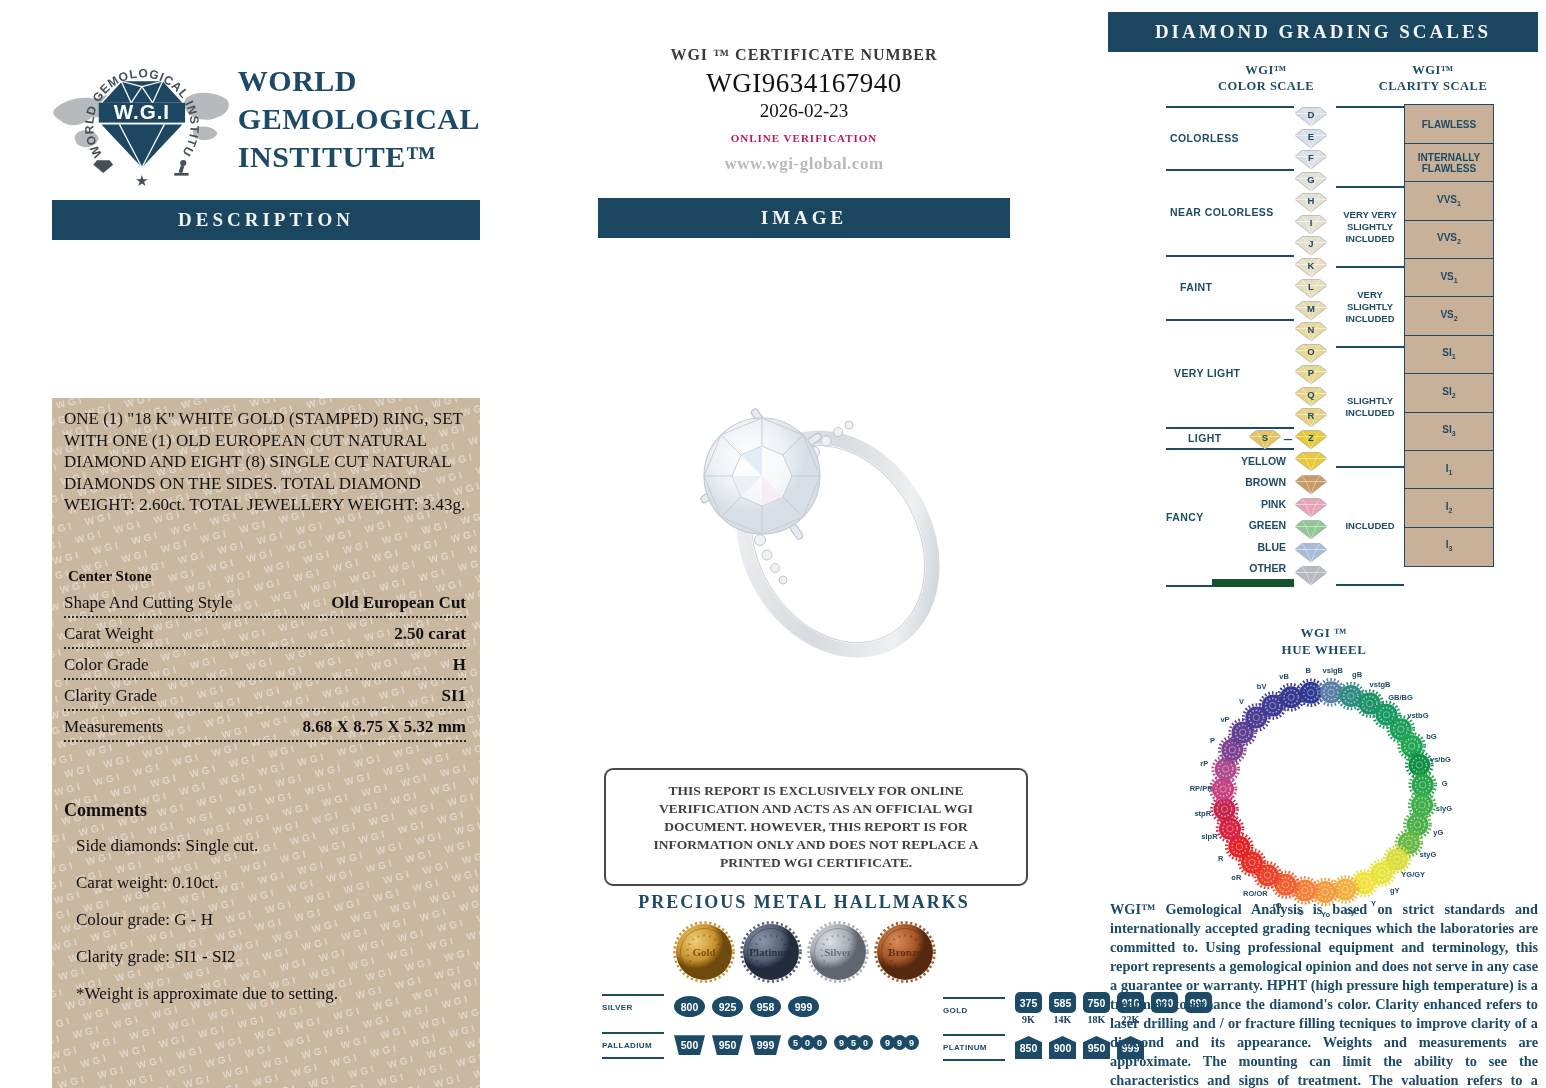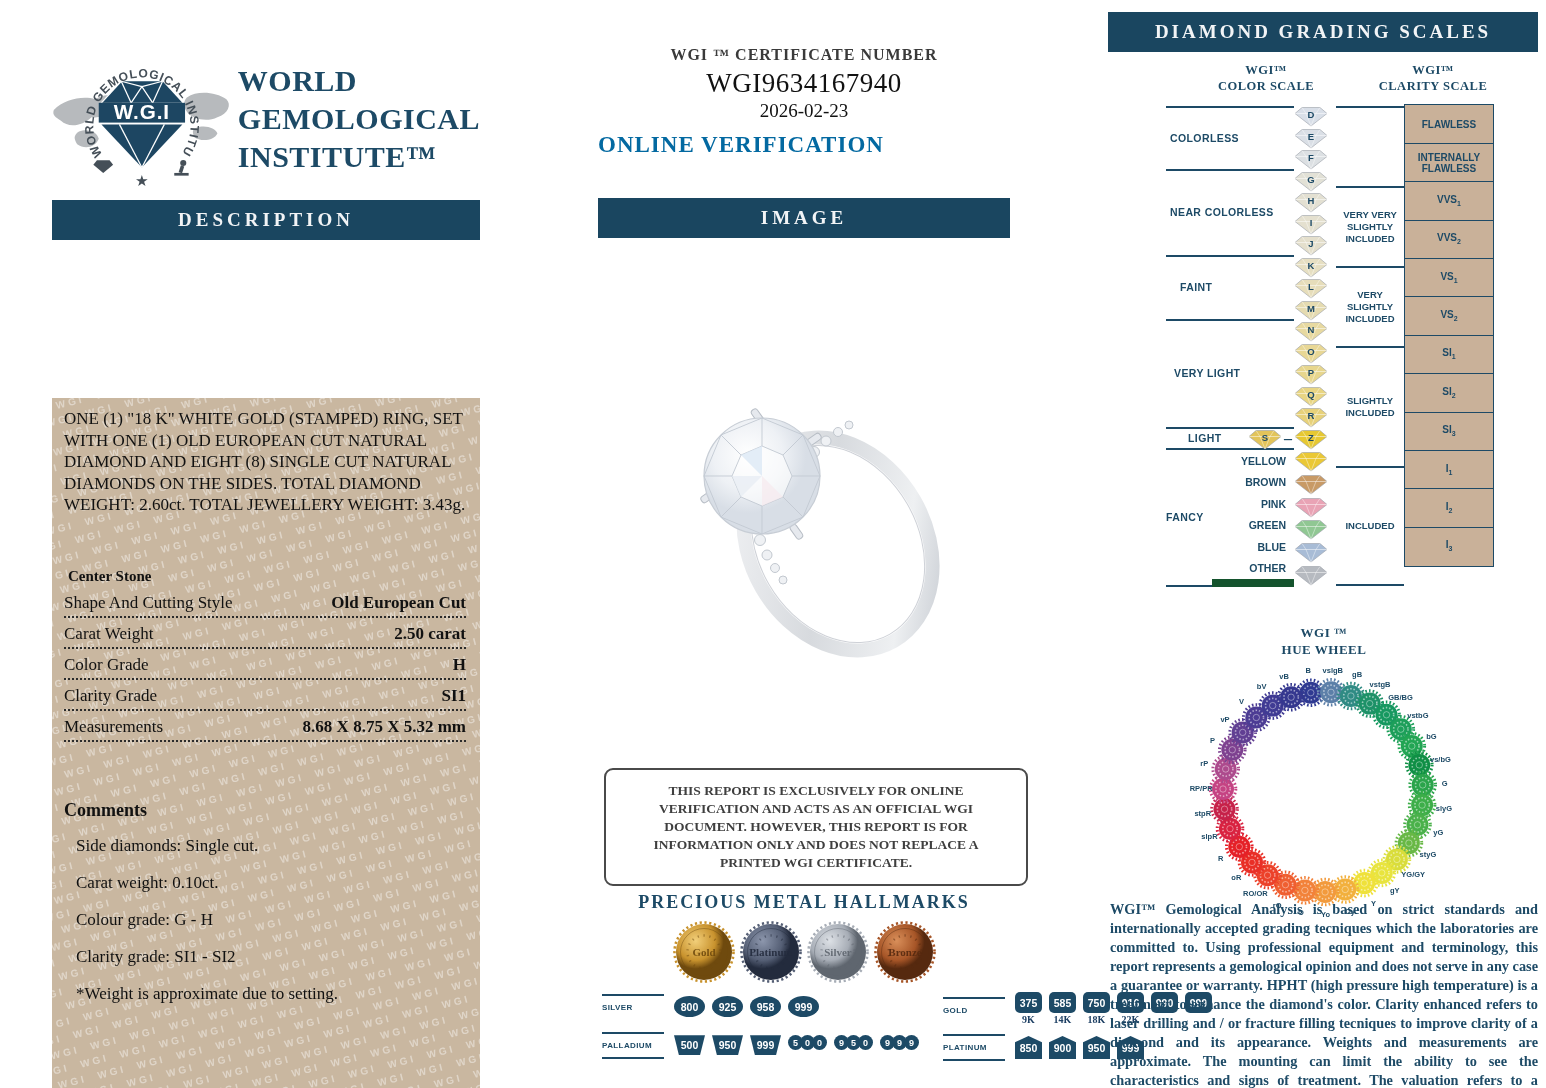--- a/index.html
+++ b/index.html
@@ -27,22 +27,22 @@
   .cs-row .v{font-weight:bold;text-align:right;}
   .cm-title{font-size:18px;font-weight:bold;margin:58px 0 2px 0;}
   .cm-line{margin:12px;font-size:17px;line-height:25px;}
   
   #col-mid{left:598px;top:40px;width:412px;height:1048px;}
   .cert-label{top:6px;width:100%;text-align:center;font-weight:bold;
     font-size:16px;letter-spacing:1px;color:#3a3a3a;
     font-family:"Liberation Serif",serif;}
   .cert-number{top:28px;width:100%;text-align:center;font-size:27px;letter-spacing:.5px;}
   .cert-date{top:60px;width:100%;text-align:center;font-size:19px;}
-  .online{top:92px;width:100%;text-align:left;font-weight:bold;font-size:23px;
-    letter-spacing:1px;color:#0369a1;}
+  .online{top:92px;width:100%;text-align:center;font-weight:bold;font-size:11px;
+    letter-spacing:1px;color:#be185d;}
   .website{top:114px;width:100%;text-align:center;font-weight:bold;font-size:17px;
     letter-spacing:.5px;color:#b9b9b9;}
   .image-bar{top:158px;width:412px;}
   #ring-wrap{top:232px;left:36px;}
   .disclaimer{top:728px;left:6px;width:388px;border:2px solid #4a4a4a;border-radius:9px;
     padding:12px 16px;text-align:center;font-weight:bold;font-size:13.5px;
     line-height:18px;color:#3f3f3f;}
   .hm-title{top:852px;width:100%;text-align:center;font-weight:bold;color:#1d4a66;
     font-size:18px;letter-spacing:2px;font-family:"Liberation Serif",serif;}
   .seals{top:880px;width:100%;display:flex;justify-content:center;gap:3px;}
@@ -249,20 +249,21 @@
         </div>
     </div>
   </div>
 </div>
 
 <div id="col-mid" class="abs">
   <div class="abs cert-label">WGI ™ CERTIFICATE NUMBER</div>
   <div class="abs cert-number">WGI9634167940</div>
   <div class="abs cert-date">2026-02-23</div>
   <div class="abs online">ONLINE VERIFICATION</div>
+  <div class="abs website">www.wgi-global.com</div>
   <div class="navy-bar abs image-bar">IMAGE</div>
 
   <div class="abs" id="ring-wrap">
     <svg width="340" height="470" viewBox="0 0 340 470">
       <defs>
         <linearGradient id="bandG" x1="0" y1="0" x2="1" y2="1">
           <stop offset="0%" stop-color="#f4f5f7"></stop>
             <stop offset="45%" stop-color="#d7dade"></stop>
           <stop offset="75%" stop-color="#eef0f2"></stop>
             <stop offset="100%" stop-color="#b9bec6"></stop>

